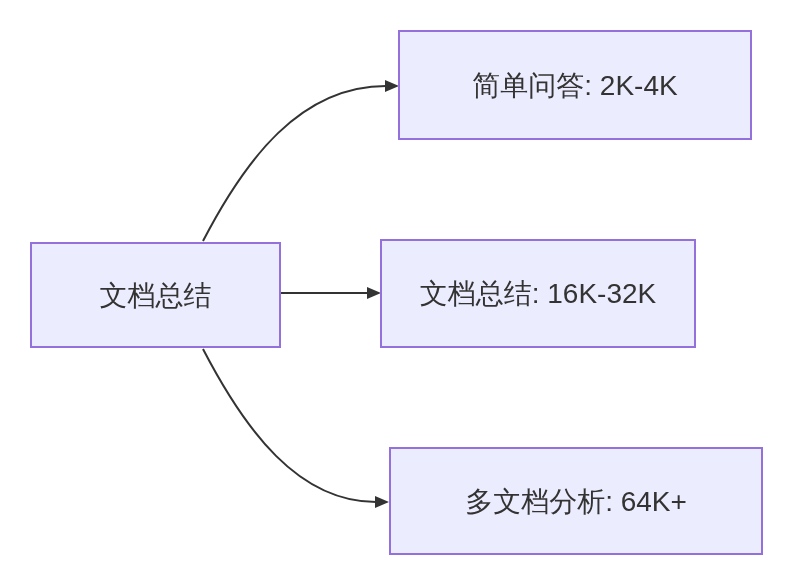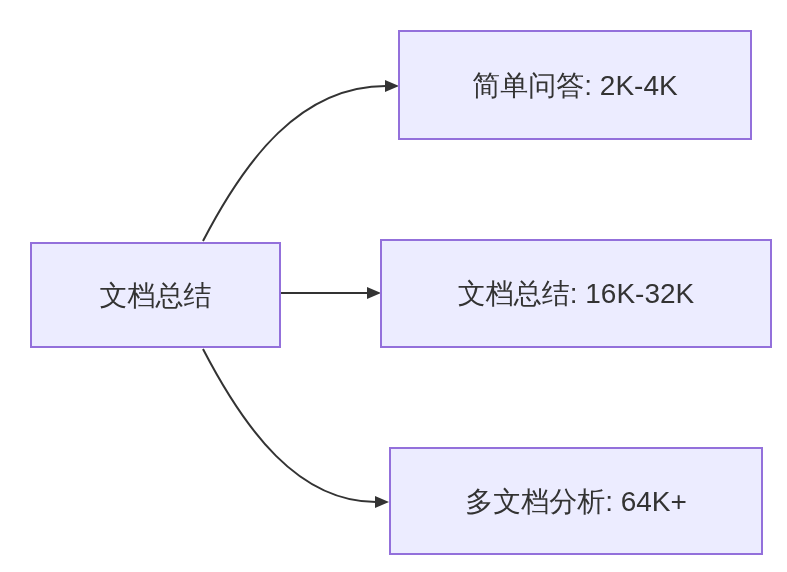--- a/index.html
+++ b/index.html
@@ -40,21 +40,21 @@
     display: flex;
     align-items: center;
     justify-content: center;
     text-align: center;
     font-size: 28px;
     line-height: 1.25;
     white-space: nowrap;
   }
   .node-root    { left: 30px;  top: 242px; width: 251px; height: 106px; }
   .node-simple  { left: 398px; top: 30px;  width: 354px; height: 110px; }
-  .node-summary { left: 380px; top: 239px; width: 392px; height: 109px; }
+  .node-summary { left: 380px; top: 239px; width: 316px; height: 109px; }
   .node-multi   { left: 389px; top: 447px; width: 374px; height: 108px; }
 </style>
 </head>
 <body>
 
 <div class="canvas">
 
   <svg class="edges-layer" viewBox="0 0 787 572" xmlns="http://www.w3.org/2000/svg">
     <defs>
       <marker id="arrowhead" markerUnits="userSpaceOnUse" markerWidth="14" markerHeight="12" refX="1" refY="6" orient="auto">

